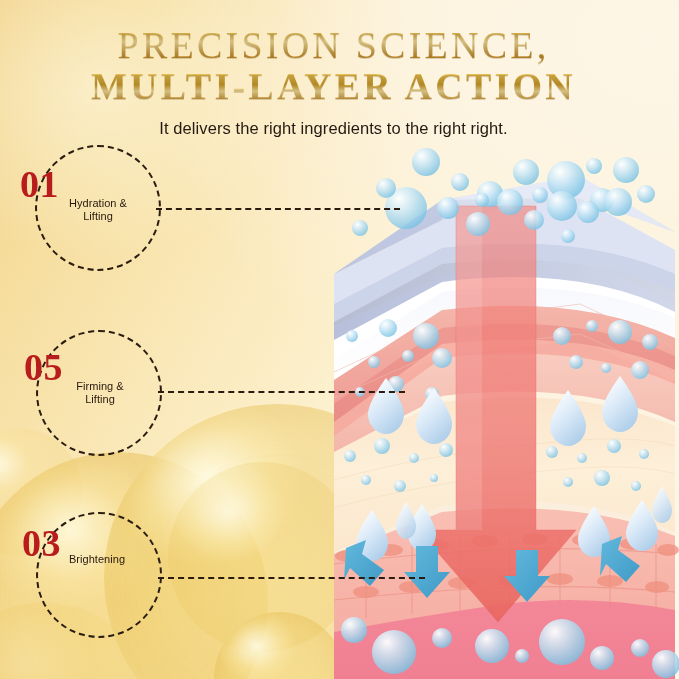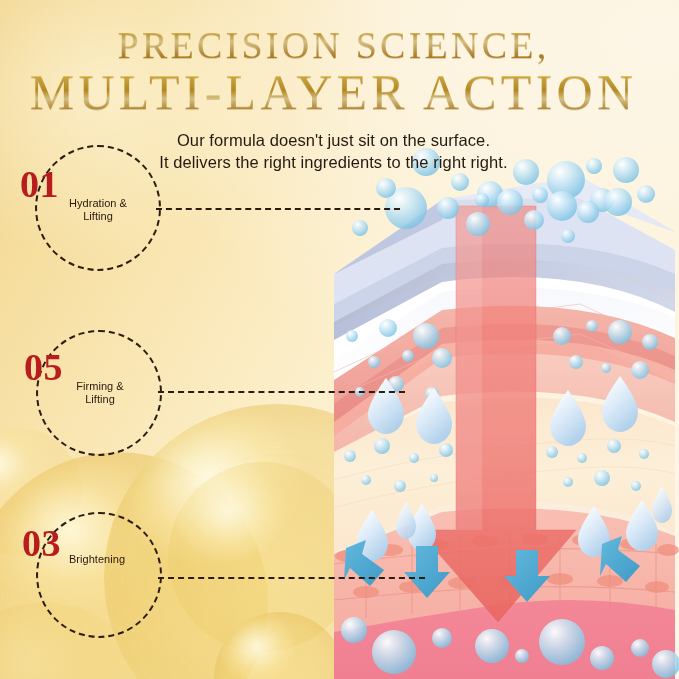--- a/index.html
+++ b/index.html
@@ -69,21 +69,21 @@
     line-height:1.02;
     background:linear-gradient(180deg,#f6e6a4 0%,#e4c056 22%,#c79a2a 48%,#f3e3a6 64%,#b9862a 88%,#e8cb78 100%);
     -webkit-background-clip:text;
     background-clip:text;
     color:transparent;
     -webkit-text-fill-color:transparent;
     text-shadow:0 1px 0 rgba(120,84,18,.25);
     white-space:nowrap;
   }
   .title-line.l1 { font-size:38px; padding-top:26px; }
-  .title-line.l2 { font-size:50px; padding-top:2px; }
+  .title-line.l2 { font-size:38px; padding-top:2px;font-weight:bold; }
   .subtitle {
     margin-top:12px;
     color:#241a12;
     font-size:16.5px;
     line-height:1.32;
     letter-spacing:.005em;
   }
 
   
   .callout { position:absolute; }
@@ -363,21 +363,20 @@
     <circle cx="310" cy="508" r="9" fill="url(#gBub)"></circle>
     <circle cx="336" cy="524" r="14" fill="url(#gBub)"></circle>
   </g>
 </svg>
 </div>
 
 <div id="header">
   <div class="title-line l1">PRECISION SCIENCE,</div>
   <div class="title-line l2">MULTI-LAYER ACTION</div>
   <div class="subtitle">
-    <div>Our formula doesn't just sit on the surface.</div>
     <div>It delivers the right ingredients to the right right.</div>
   </div>
 </div>
 
 <div class="callout">
   <div class="circle" style="left:35px; top:145px;"></div>
   <div class="num" style="left:20px; top:165px;">01</div>
   <div class="label" style="left:18px; top:197px;">
     <div>Hydration &amp;</div>
     <div>Lifting</div>

